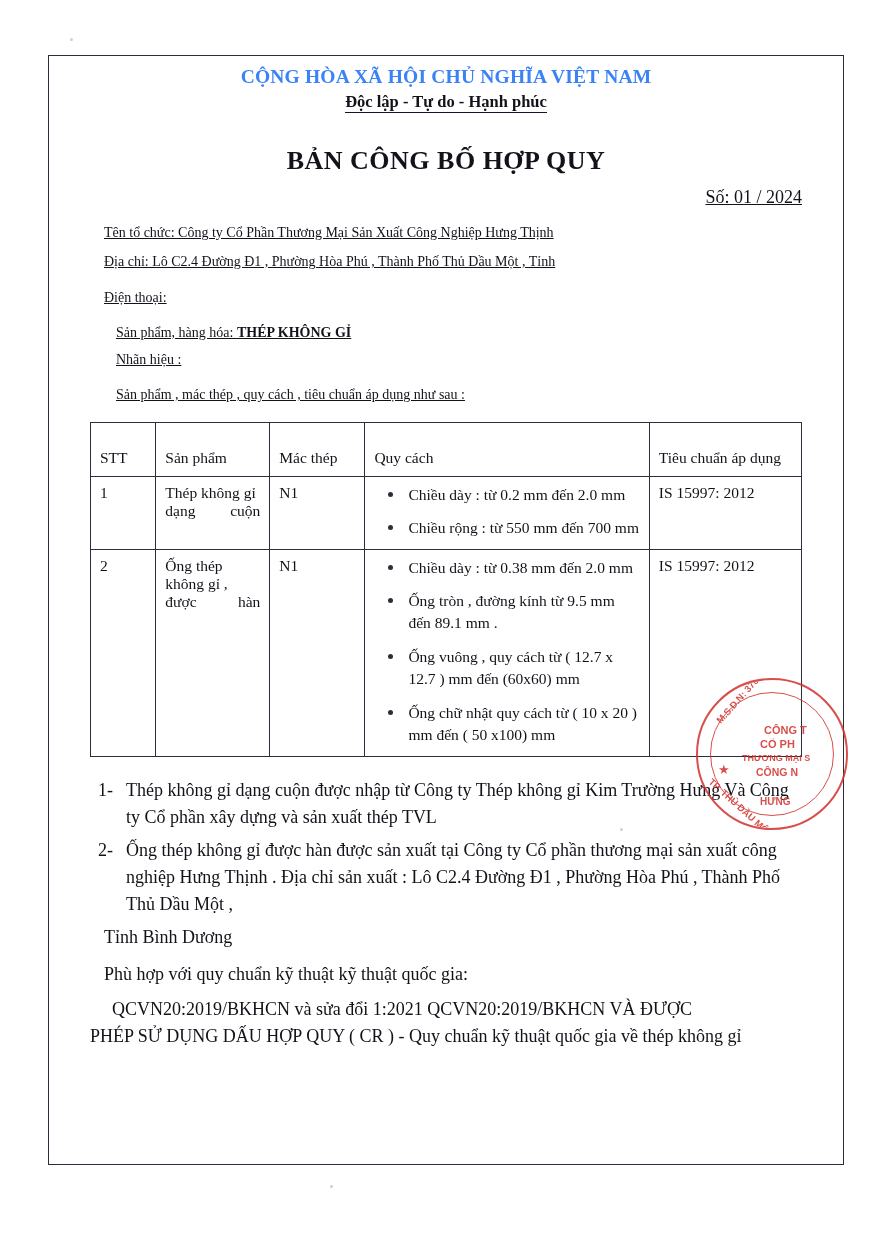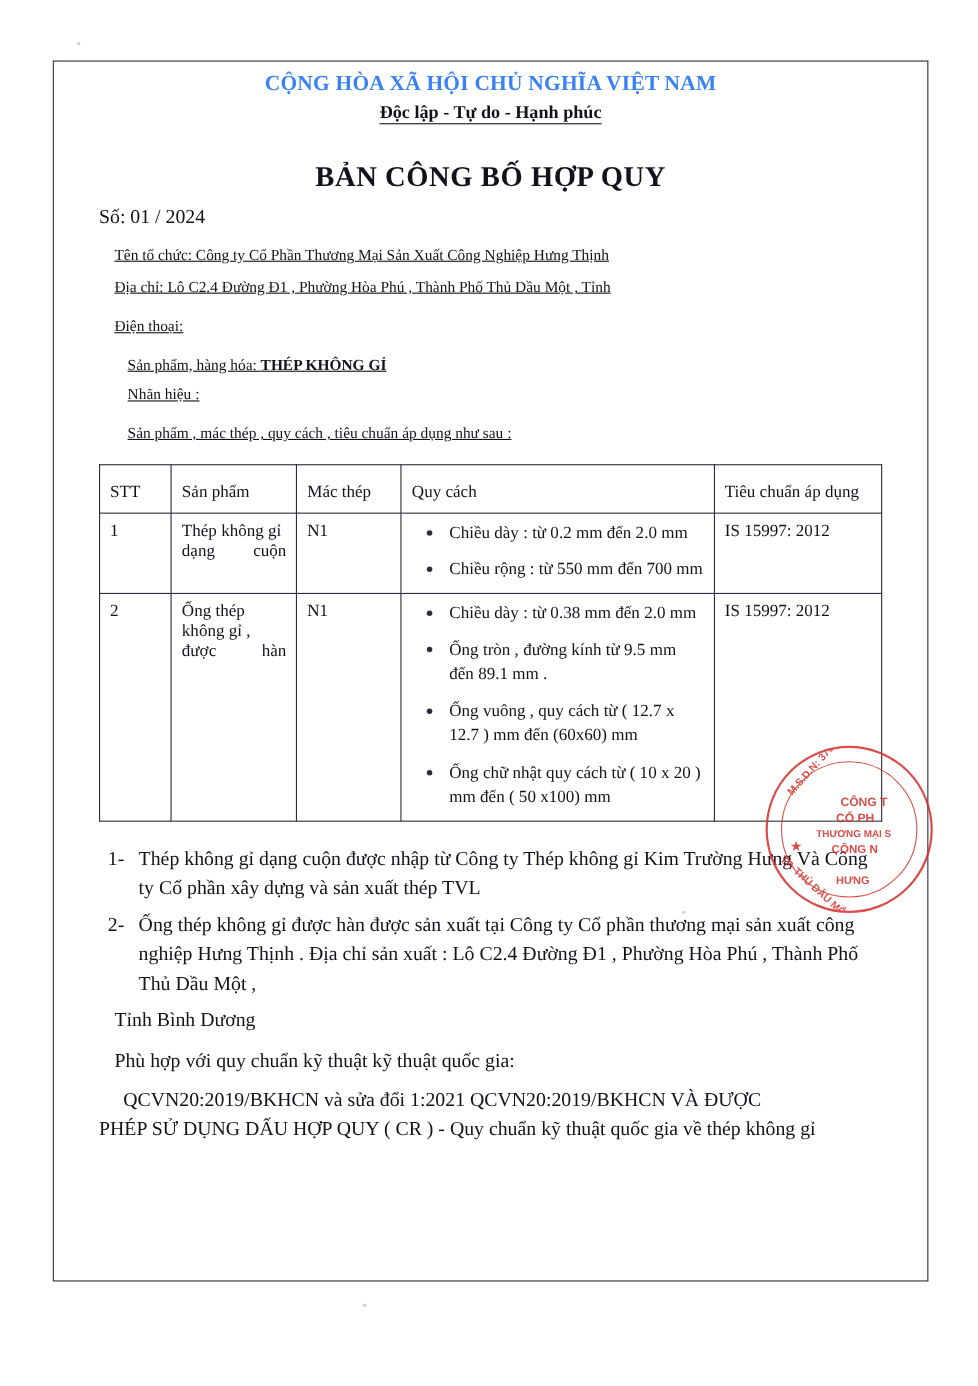--- a/index.html
+++ b/index.html
@@ -54,23 +54,24 @@
   }
 
   .doc-title {
     text-align: center;
     font-weight: bold;
     font-size: 26px;
     margin-top: 34px;
     letter-spacing: 0.5px;
   }
   .doc-number {
-    text-align: left;
+    text-align: right;
     font-size: 18px;
     margin-top: 11px;
+    text-decoration: underline;
   }
 
   .para {
     font-size: 14px;
     line-height: 1.52;
     margin-top: 14px;
     text-decoration: underline;
   }
   .para.indent {
     padding-left: 14px;
@@ -90,21 +91,21 @@
   }
   table.spec th, table.spec td {
     border: 1px solid #2c2c3c;
     padding: 7px 9px;
     vertical-align: top;
     text-align: left;
     font-weight: normal;
   }
   table.spec th {
     font-weight: normal;
-    padding-top: 16px;
+    padding-top: 26px;
     padding-bottom: 9px;
   }
   .col-stt { width: 54px; text-align: center; }
   .col-prod { width: 118px; }
   .col-grade { width: 96px; text-align: center; }
   .col-spec { width: 340px; }
   .col-std { width: 170px; }
 
   td.c-stt { text-align: center; }
   td.c-grade { text-align: center; }

